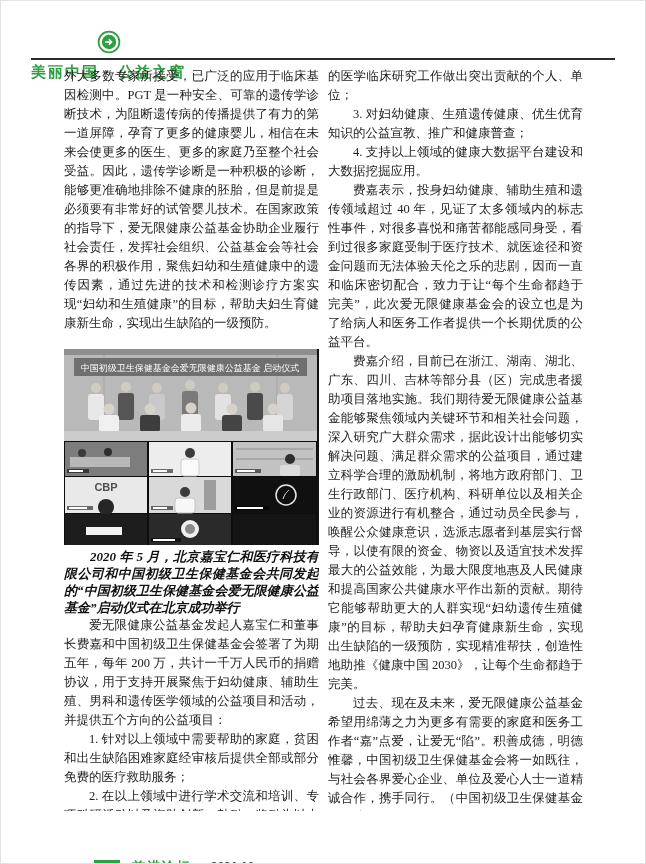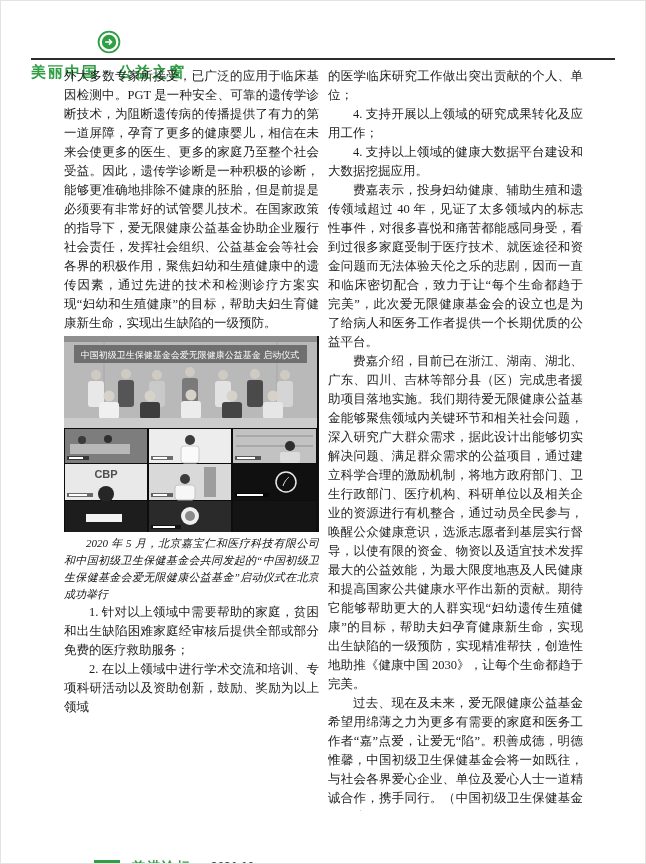--- a/index.html
+++ b/index.html
@@ -19,24 +19,24 @@
   .header-rule{position:absolute;left:30px;right:30px;top:57px;height:2px;background:#2c2c2c;}
   
   .col{
     position:absolute;top:66px;width:255px;height:744px;overflow:hidden;
     font-size:12.5px;line-height:19px;text-align:justify;
   }
   .col-left{left:63px;}
   .col-right{left:327px;}
   .col p{margin:0;}
   .indent{text-indent:2em;}
-  figure.photo{margin:3px 0 3px 0;width:264px;height:196px;background:#111;}
+  figure.photo{margin:16px 0 3px 0;width:264px;height:196px;background:#111;}
   figure.photo svg{display:block;}
   .caption{
-    font-size:11px;line-height:17px;font-weight:normal;font-style:italic;
+    font-size:13px;line-height:17px;font-weight:bold;font-style:italic;
     text-indent:2em;margin:3px 0 6px 0;color:#101010;
   }
   
   .footer{
     position:absolute;left:63px;top:857px;width:553px;
     display:flex;align-items:center;
     font-family:"Liberation Sans","DejaVu Sans",sans-serif;
     margin-left:30px;
   }
   .page-num{
@@ -154,27 +154,28 @@
             <rect x="89" y="158" width="14" height="2" fill="#ffffff"></rect>
           <rect x="171" y="157" width="34" height="4" fill="#000000" opacity="0.55"></rect>
             <rect x="173" y="158" width="26" height="2" fill="#ffffff"></rect>
           <rect x="87" y="189" width="30" height="4" fill="#000000" opacity="0.55"></rect>
             <rect x="89" y="190" width="22" height="2" fill="#ffffff"></rect>
         </g>
       </svg>
     </figure>
 
     <p class="caption">2020 年 5 月，北京嘉宝仁和医疗科技有限公司和中国初级卫生保健基金会共同发起的“中国初级卫生保健基金会爱无限健康公益基金”启动仪式在北京成功举行</p>
+    <p class="indent">爱无限健康公益基金发起人嘉宝仁和董事长费嘉和中国初级卫生保健基金会签署了为期五年，每年 200 万，共计一千万人民币的捐赠协议，用于支持开展聚焦于妇幼健康、辅助生殖、男科和遗传医学领域的公益项目和活动，并提供五个方向的公益项目：</p>
     <p class="indent">1. 针对以上领域中需要帮助的家庭，贫困和出生缺陷困难家庭经审核后提供全部或部分免费的医疗救助服务；</p>
     <p class="indent">2. 在以上领域中进行学术交流和培训、专项科研活动以及资助创新，鼓励、奖励为以上领域</p>
   </div>
 
   <div class="col col-right">
     <p>的医学临床研究工作做出突出贡献的个人、单位；</p>
-    <p class="indent">4. 支持开展以上领域的研究成果转化及应用工作；</p>
+    <p class="indent">3. 对妇幼健康、生殖遗传健康、优生优育知识的公益宣教、推广和健康普查；</p>
     <p class="indent">4. 支持以上领域的健康大数据平台建设和大数据挖掘应用。</p>
     <p class="indent">费嘉表示，投身妇幼健康、辅助生殖和遗传领域超过 40 年，见证了太多领域内的标志性事件，对很多喜悦和痛苦都能感同身受，看到过很多家庭受制于医疗技术、就医途径和资金问题而无法体验天伦之乐的悲剧，因而一直和临床密切配合，致力于让“每个生命都趋于完美”，此次爱无限健康基金会的设立也是为了给病人和医务工作者提供一个长期优质的公益平台。</p>
     <p class="indent">费嘉介绍，目前已在浙江、湖南、湖北、广东、四川、吉林等部分县（区）完成患者援助项目落地实施。我们期待爱无限健康公益基金能够聚焦领域内关键环节和相关社会问题，深入研究广大群众需求，据此设计出能够切实解决问题、满足群众需求的公益项目，通过建立科学合理的激励机制，将地方政府部门、卫生行政部门、医疗机构、科研单位以及相关企业的资源进行有机整合，通过动员全民参与，唤醒公众健康意识，选派志愿者到基层实行督导，以使有限的资金、物资以及适宜技术发挥最大的公益效能，为最大限度地惠及人民健康和提高国家公共健康水平作出新的贡献。期待它能够帮助更大的人群实现“妇幼遗传生殖健康”的目标，帮助夫妇孕育健康新生命，实现出生缺陷的一级预防，实现精准帮扶，创造性地助推《健康中国 2030》，让每个生命都趋于完美。</p>
     <p class="indent">过去、现在及未来，爱无限健康公益基金希望用绵薄之力为更多有需要的家庭和医务工作者“嘉”点爱，让爱无“陷”。积善成德，明德惟馨，中国初级卫生保健基金会将一如既往，与社会各界爱心企业、单位及爱心人士一道精诚合作，携手同行。（中国初级卫生保健基金会供稿）</p>
 
   </div>
 
   <div class="footer">
     <span class="page-num">30</span>
     <span class="journal">前进论坛</span>

